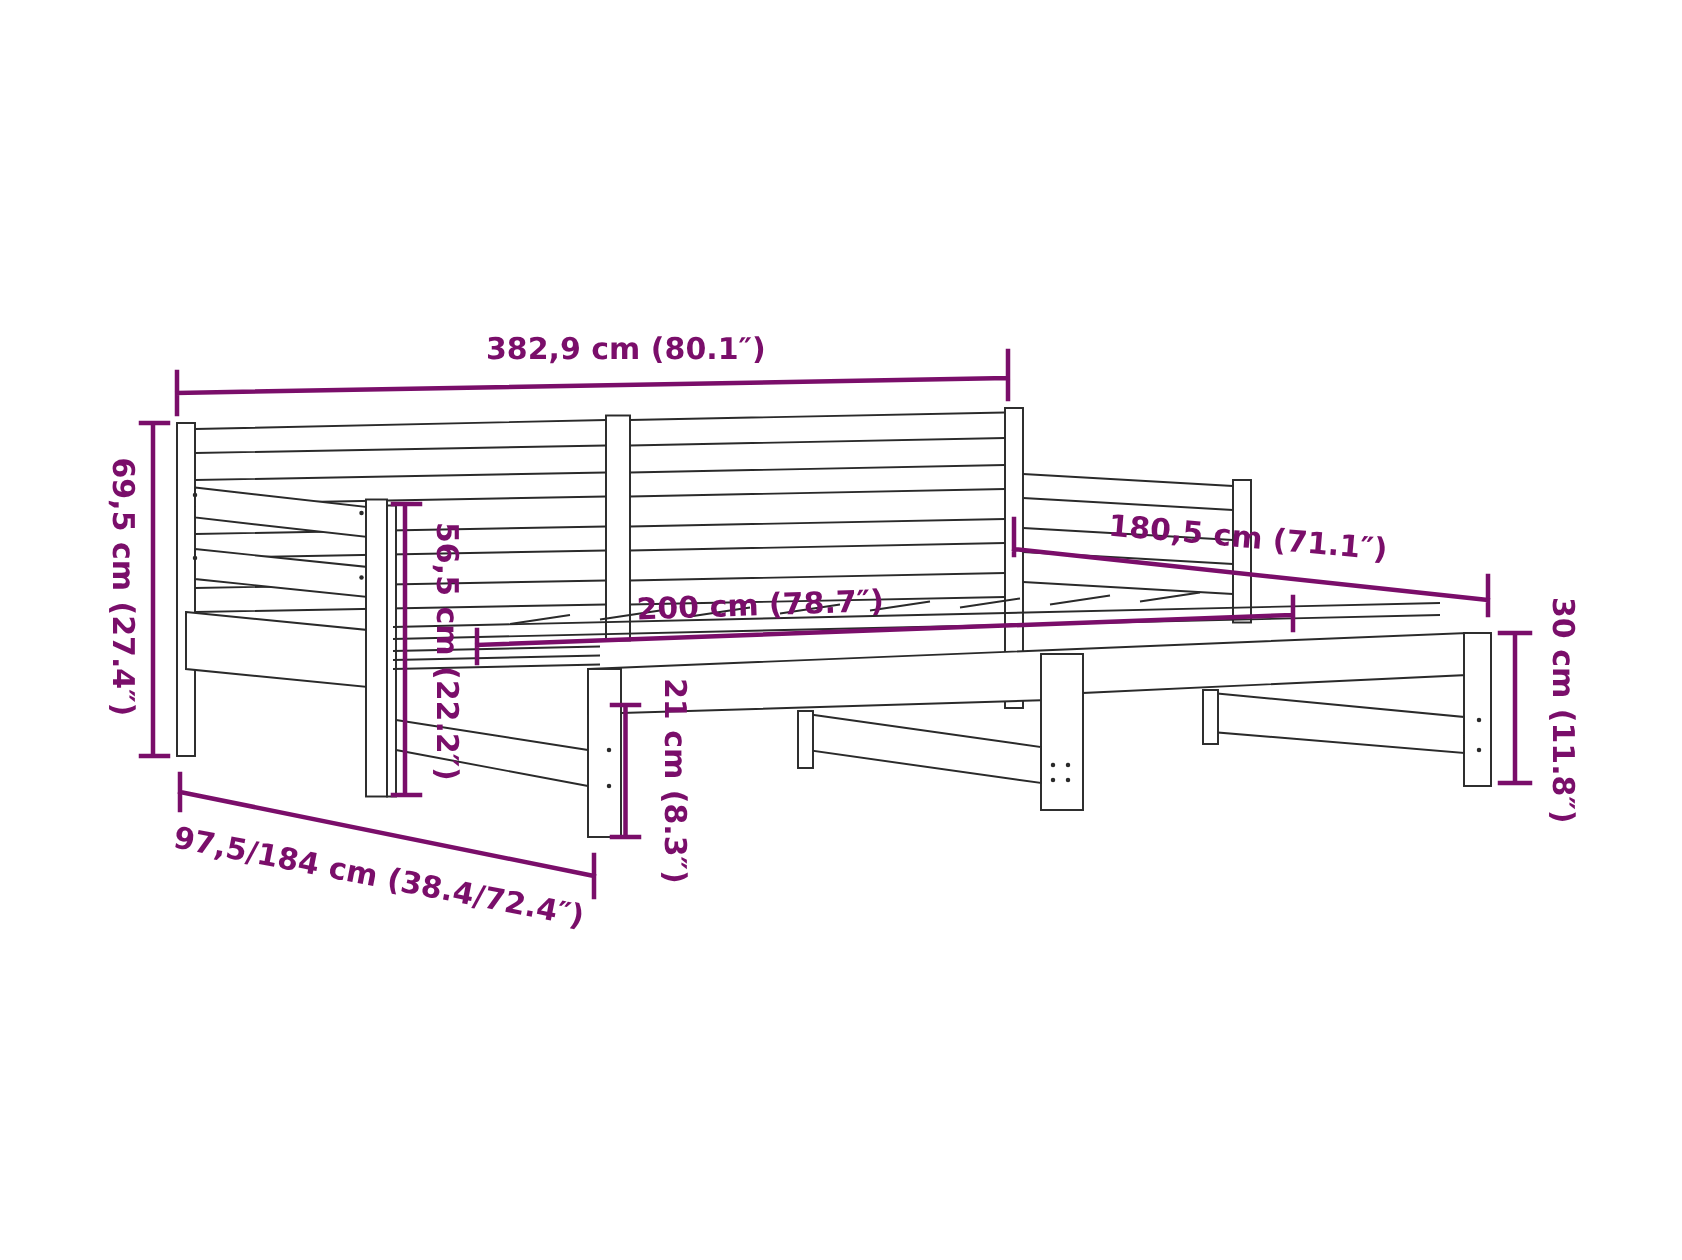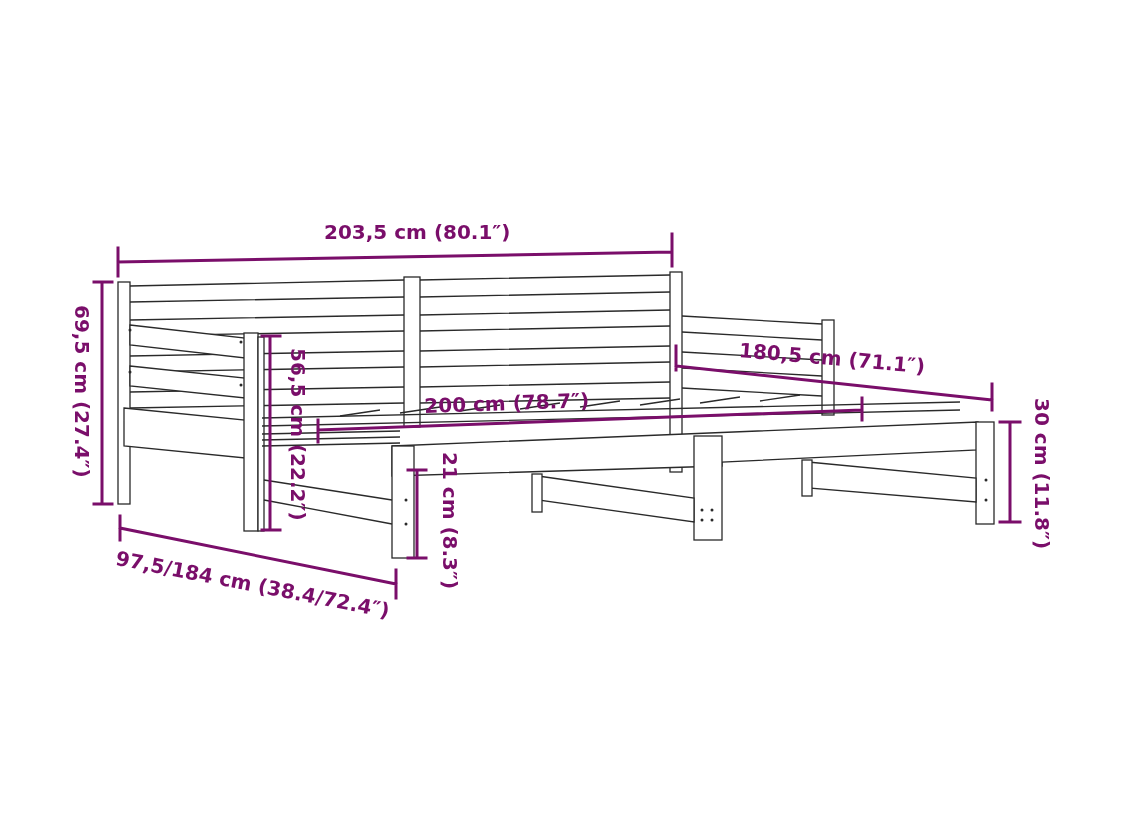--- a/index.html
+++ b/index.html
@@ -82,20 +82,20 @@
     <path class="dim" d="M94 282 L112 282 M102 282 L102 504 M94 504 L112 504"></path>
     <path class="dim" d="M262 336 L280 336 M270 336 L270 530 M262 530 L280 530"></path>
     <path class="dim" d="M318 420 L318 442 M318 430 L862 410 M862 398 L862 420"></path>
     <path class="dim" d="M676 346 L676 370 M676 366 L992 400 M992 384 L992 410"></path>
     <path class="dim" d="M1000 422 L1020 422 M1010 422 L1010 522 M1000 522 L1020 522"></path>
     <path class="dim" d="M408 470 L426 470 M417 470 L417 558 M408 558 L426 558"></path>
     <path class="dim" d="M120 516 L120 540 M120 528 L396 584 M396 570 L396 598"></path>
   </g>
 </svg>
 
-<div class="lbl" style="left:324px;top:222px;">203,5 cm (80.1″)</div>
+<div class="lbl" style="left:324px;top:222px;">382,9 cm (80.1″)</div>
 <div class="lbl" style="left:92px;top:305px;transform:rotate(90deg);">69,5 cm (27.4″)</div>
 <div class="lbl" style="left:308px;top:348px;transform:rotate(90deg);">56,5 cm (22.2″)</div>
 <div class="lbl" style="left:424px;top:396px;transform:rotate(-2deg);">200 cm (78.7″)</div>
 <div class="lbl" style="left:740px;top:340px;transform:rotate(5deg);">180,5 cm (71.1″)</div>
 <div class="lbl" style="left:1052px;top:398px;transform:rotate(90deg);">30 cm (11.8″)</div>
 <div class="lbl" style="left:460px;top:452px;transform:rotate(90deg);">21 cm (8.3″)</div>
 <div class="lbl" style="left:118px;top:548px;transform:rotate(11deg);">97,5/184 cm (38.4/72.4″)</div>
 
 </body></html>

